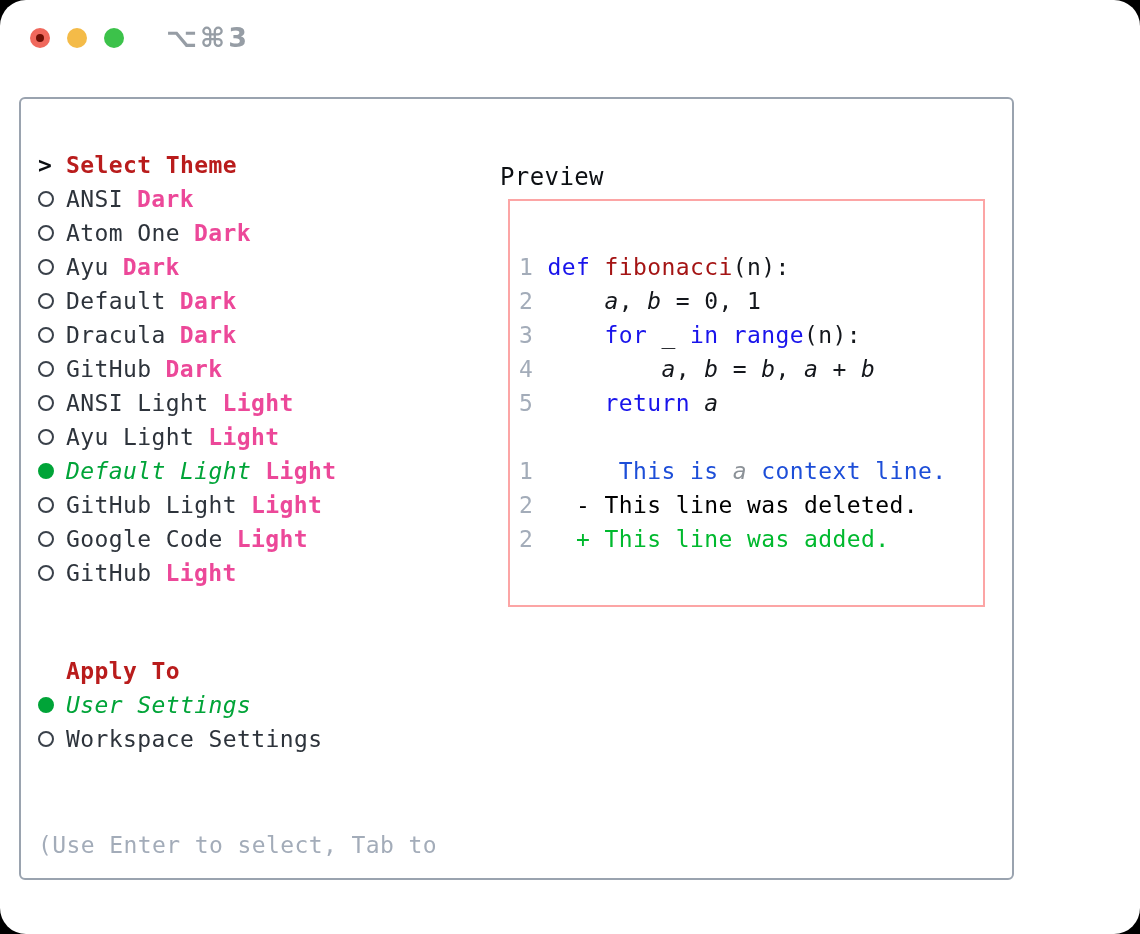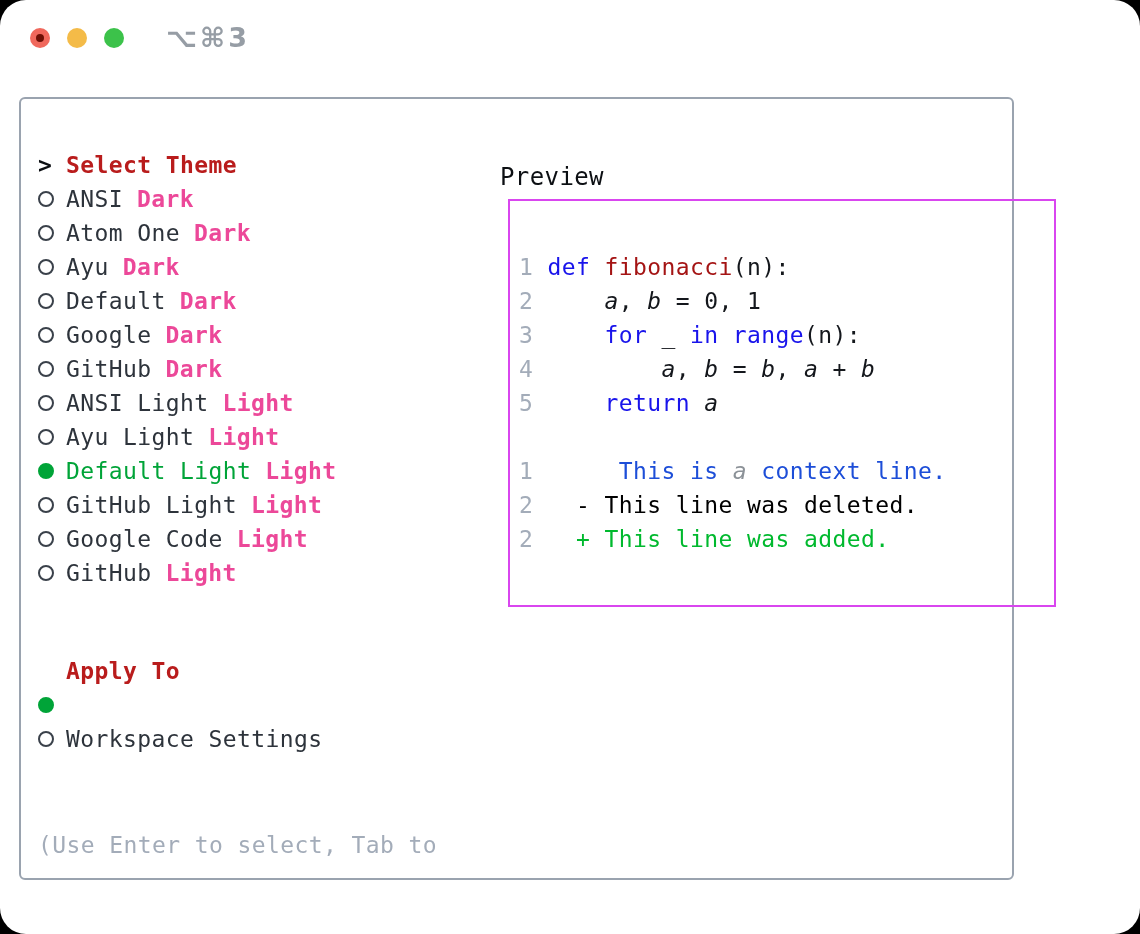--- a/index.html
+++ b/index.html
@@ -27,28 +27,28 @@
   .panel-inner{position:relative;width:100%;height:100%;}
   .col-block{position:absolute;}
   .row{display:flex;align-items:center;height:34px;font-size:23px;letter-spacing:.4px;color:#2d333b;}
   .mark{width:28px;flex:0 0 28px;display:flex;align-items:center;}
   .cursor{font-weight:bold;color:#0c0f13;}
   .circle{width:12px;height:12px;border:2px solid #3a414a;border-radius:50%;box-sizing:content-box;}
   .circle.filled{background:#00a438;border-color:#00a438;}
   .hdr{font-weight:bold;color:#b91c1c;}
   .nm{white-space:pre;}
   .vr{color:#ec4899;margin-left:14px;white-space:pre;font-weight:bold;}
-  .row.sel .nm{color:#00a438;}
+  .row.sel .nm{color:#00a438;font-style:italic;}
   .help{font-size:23px;letter-spacing:.4px;line-height:34px;color:#a3acb9;white-space:pre;}
   
   .preview-h{position:absolute;left:479px;top:49px;height:34px;display:flex;align-items:center;
              font-size:24px;font-weight:normal;color:#0c0f13;letter-spacing:.4px;margin-top:12px;}
   .preview-box{
-    position:absolute;left:487px;top:100px;width:548px;height:408px;
-    border:2px solid #d946ef;box-sizing:border-box;
+    position:absolute;left:487px;top:100px;width:477px;height:408px;
+    border:2px solid #fca5a5;box-sizing:border-box;
     padding:49px 0 8px 9px;overflow:hidden;
   }
   .pline{height:34px;line-height:34px;font-size:23px;letter-spacing:.4px;white-space:pre;}
   .seg-num{color:#a3acb9;}
   .seg-kw{color:#1914eb;}
   .seg-fn{color:#a41414;}
   .seg-plain{color:#14171c;}
   .seg-var{color:#14171c;font-style:italic;}
   .seg-ctx{color:#1d4ed8;}
   .seg-ctxi{color:#8c9298;font-style:italic;}
@@ -107,21 +107,21 @@
               <span class="mark">
                 <span class="circle"></span>
               </span>
               <span class="nm">Default</span>
               <span class="vr">Dark</span>
             </div>
             <div class="row">
               <span class="mark">
                 <span class="circle"></span>
               </span>
-              <span class="nm">Google</span>
+              <span class="nm">Dracula</span>
               <span class="vr">Dark</span>
             </div>
             <div class="row">
               <span class="mark">
                 <span class="circle"></span>
               </span>
               <span class="nm">GitHub</span>
               <span class="vr">Dark</span>
             </div>
             <div class="row">
@@ -172,20 +172,21 @@
       <div class="col-block" style="left:17px;top:555px;">
         <div class="row">
           <span class="mark"></span>
           <span class="nm hdr">Apply To</span>
         </div>
         <div id="apply-container">
             <div class="row sel">
               <span class="mark">
                 <span class="circle filled"></span>
               </span>
+              <span class="nm">User Settings</span>
             </div>
             <div class="row">
               <span class="mark">
                 <span class="circle"></span>
               </span>
               <span class="nm">Workspace Settings</span>
             </div>
           </div>
       </div>
 

